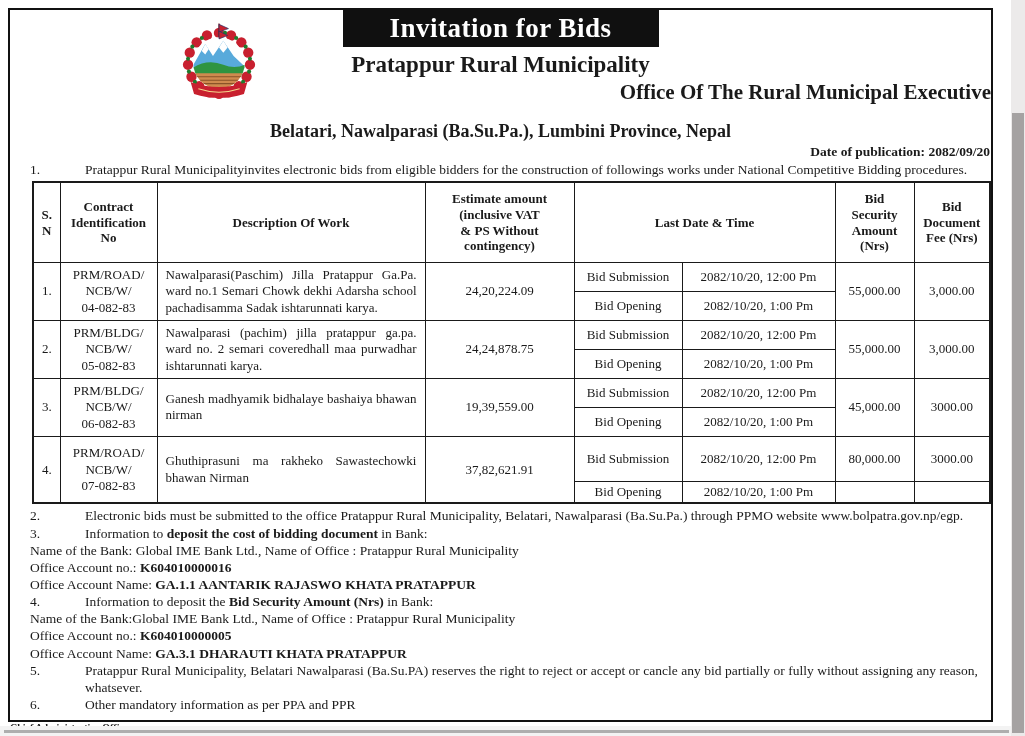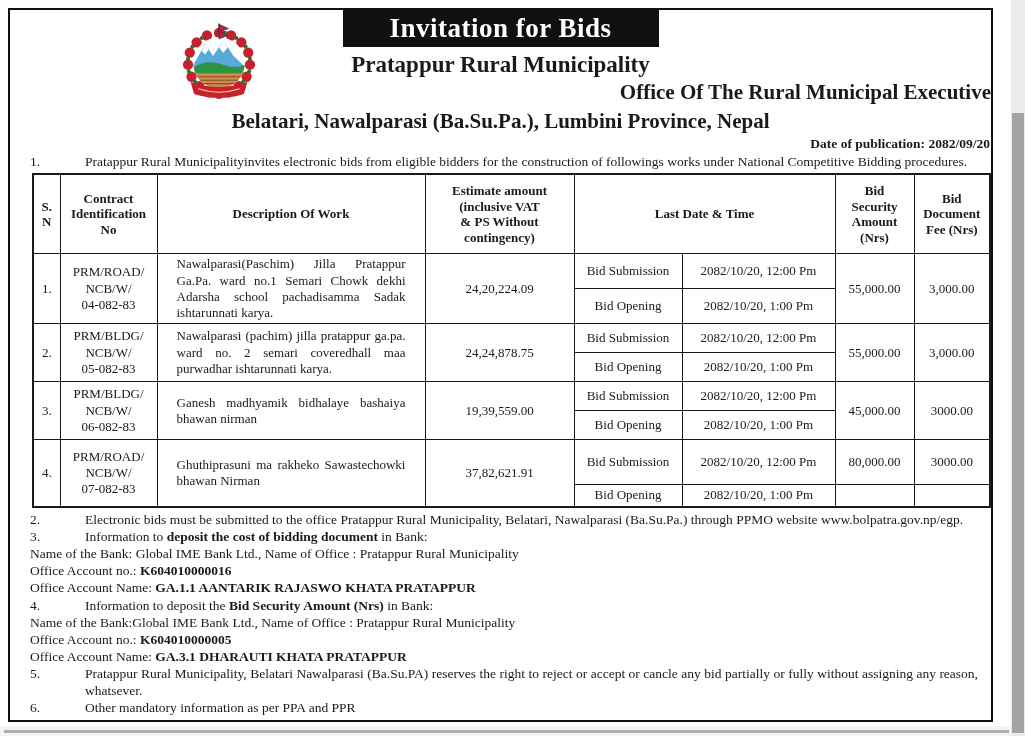--- a/index.html
+++ b/index.html
@@ -14,34 +14,34 @@
   }
   
   .banner{
     width:316px;height:37px;margin:0 auto;background:#101010;
     display:flex;align-items:center;justify-content:center;
   }
   .banner span{color:#fff;font-weight:bold;font-size:27px;letter-spacing:.5px;}
   .emblem{position:absolute;left:166px;top:10px;width:86px;height:86px;}
   .h-muni{ text-align:center;font-weight:bold;font-size:23px;margin-top:5px;line-height:1.15;}
   .h-office{text-align:right;font-weight:bold;font-size:21px;margin-top:2px;line-height:1.15;}
-  .h-addr{ text-align:center;font-weight:bold;font-size:21px;margin-top:4px;line-height:1.15;}
+  .h-addr{ text-align:center;font-weight:bold;font-size:18px;margin-top:16px;line-height:1.15;}
   .pub-date{text-align:right;font-weight:bold;font-size:13.5px;padding-right:1px;margin-top:3px;}
   
   .numline{display:flex;font-size:13.5px;line-height:1.27;padding:0 13px 0 20px;}
   .numline .num{flex:0 0 55px;}
   .numline .txt{flex:1;text-align:justify;}
   .intro{margin-top:1px;}
   
   table{border-collapse:collapse;margin:3px auto 0 22px;table-layout:fixed;width:957px;}
   th,td{border:1.5px solid #1a1a1a;font-size:13px;padding:1px 3px;overflow:hidden;box-sizing:border-box;}
   table{border:2px solid #1a1a1a;}
   th{font-weight:bold;white-space:pre-line;text-align:center;vertical-align:middle;line-height:1.2;}
   td{text-align:center;vertical-align:middle;line-height:1.25;}
-  td.desc{text-align:justify;padding:2px 19px;}
+  td.desc{text-align:justify;padding:2px 8px;}
   td.contract{white-space:pre-line;text-align:center;}
   tr.head{height:80px;}
   tr.half{height:29px;}
   tr.r4a{height:45px;}
   tr.r4b{height:22px;}
   
   .notes{margin-top:3px;}
   .plainline{font-size:13.5px;line-height:1.27;padding:0 13px 0 20px;}
   .b{font-weight:bold;}
   .signature{text-align:left;font-weight:bold;font-size:10px;padding-right:14px;margin-top:9px;}

